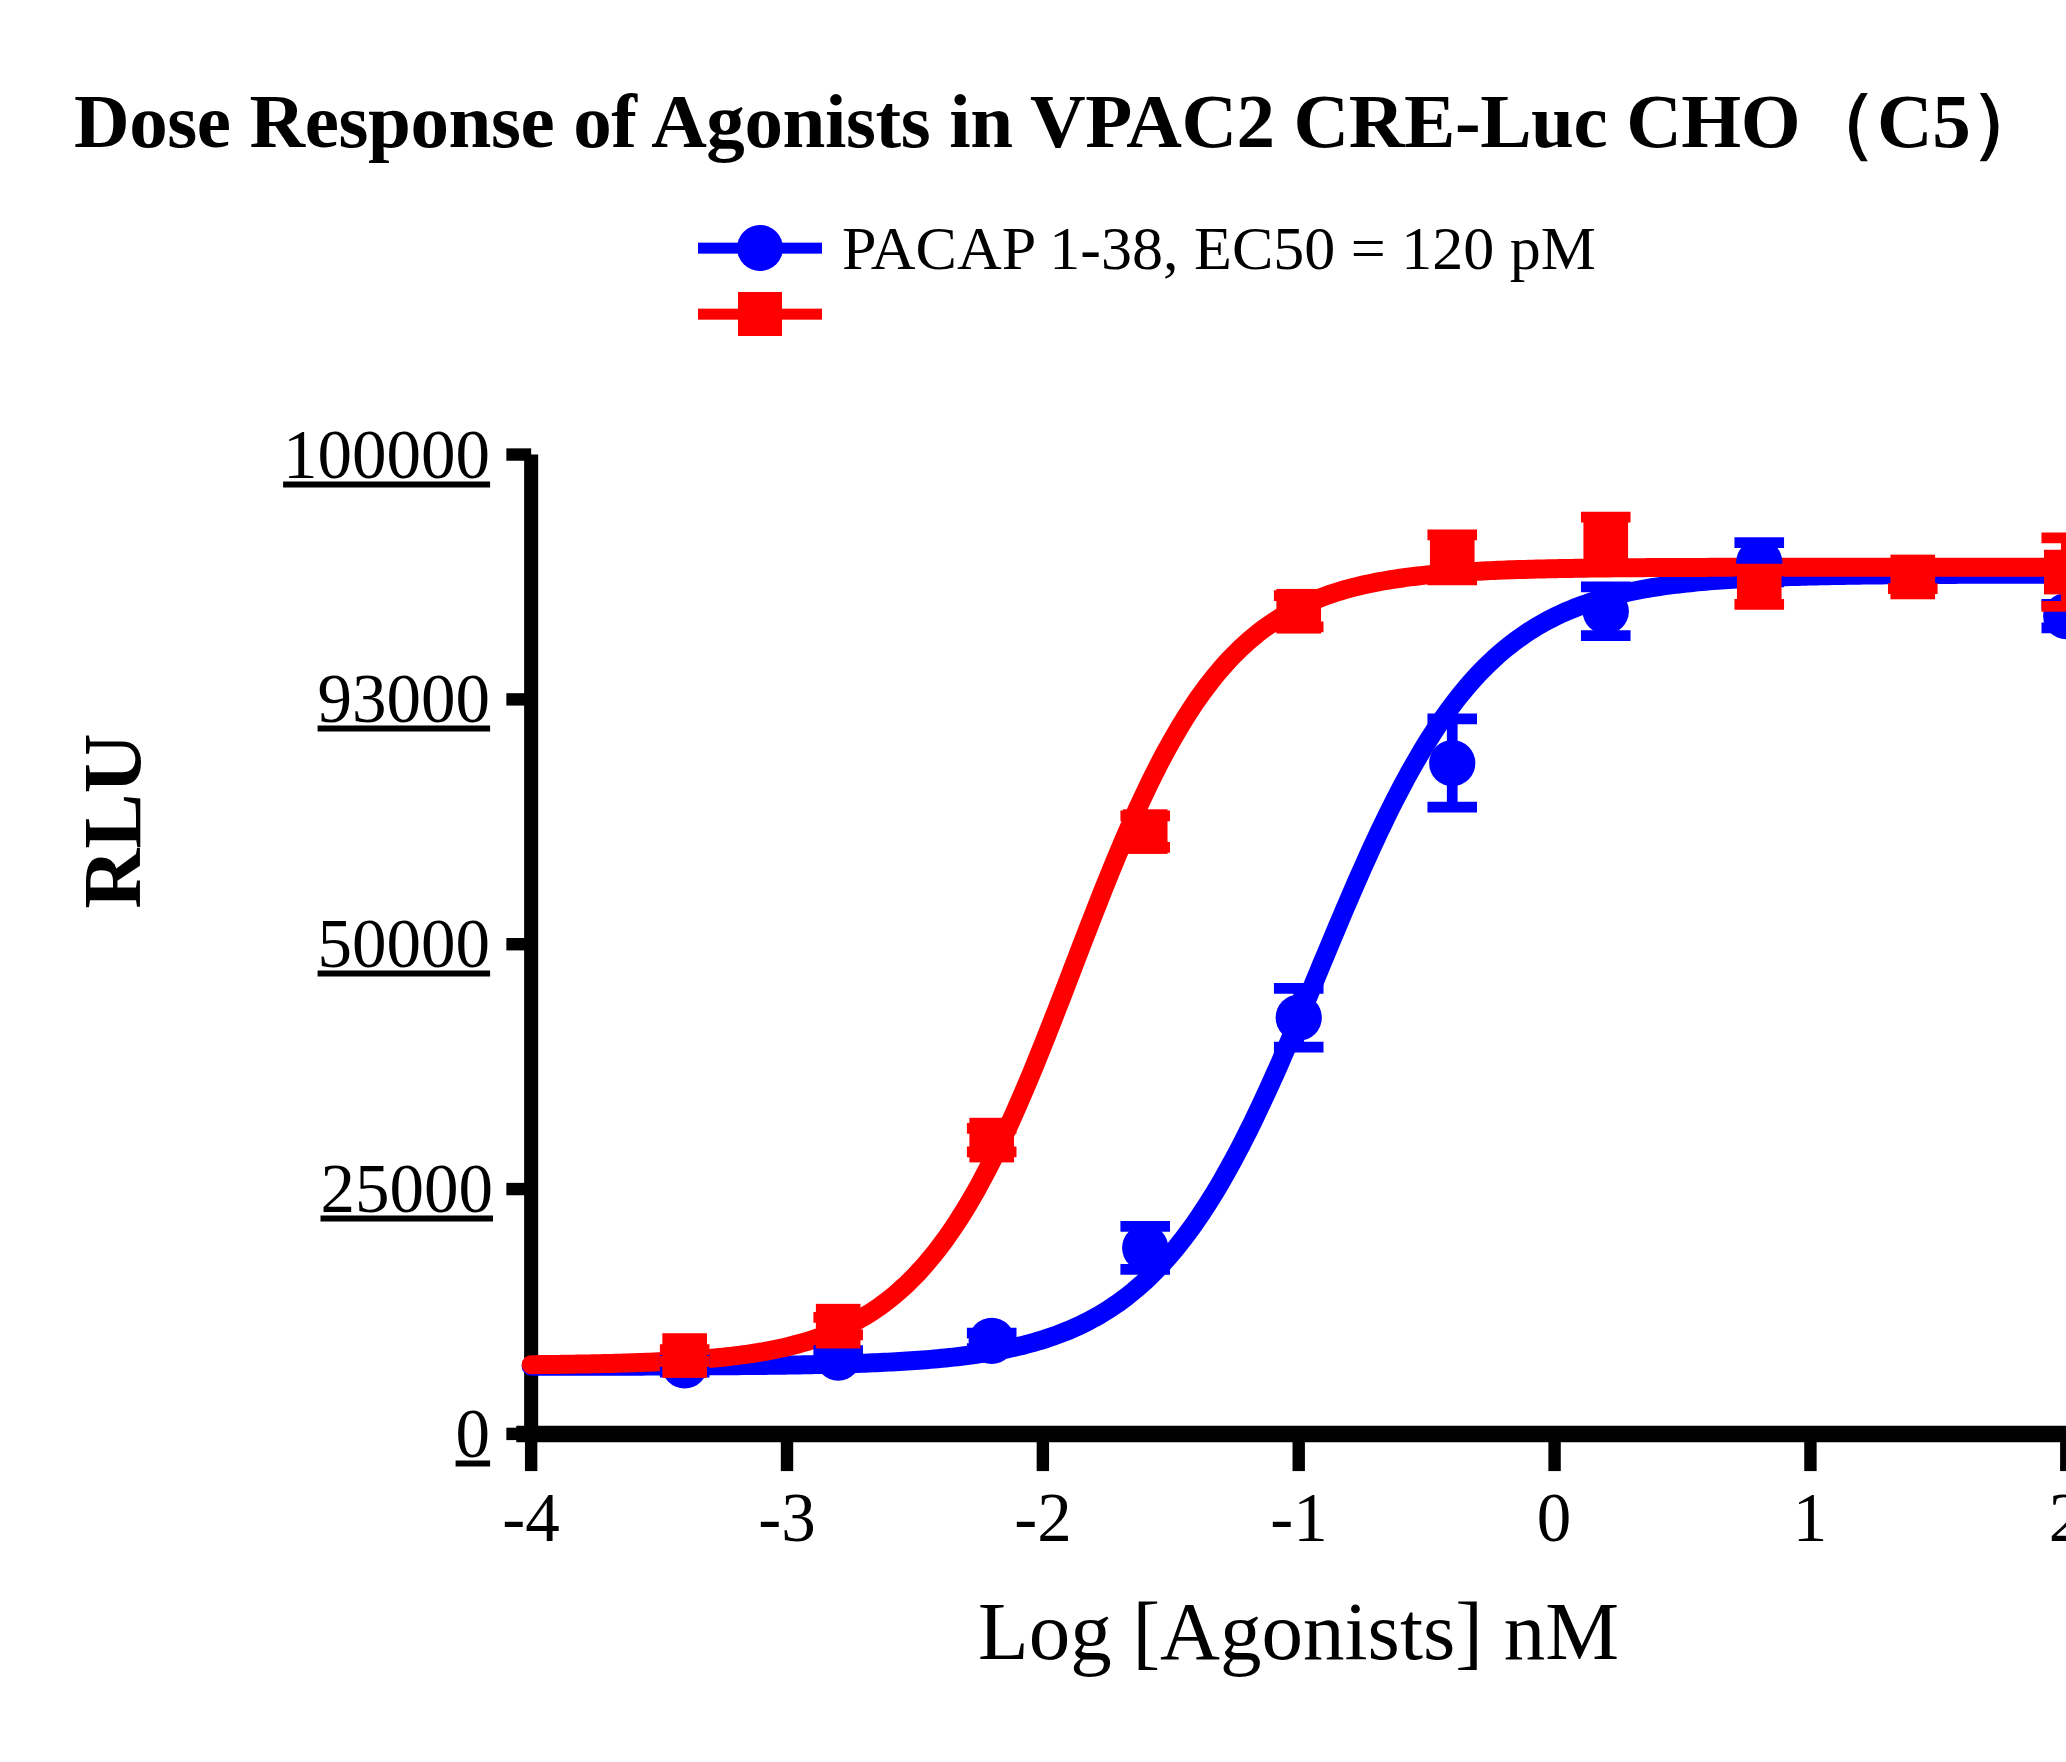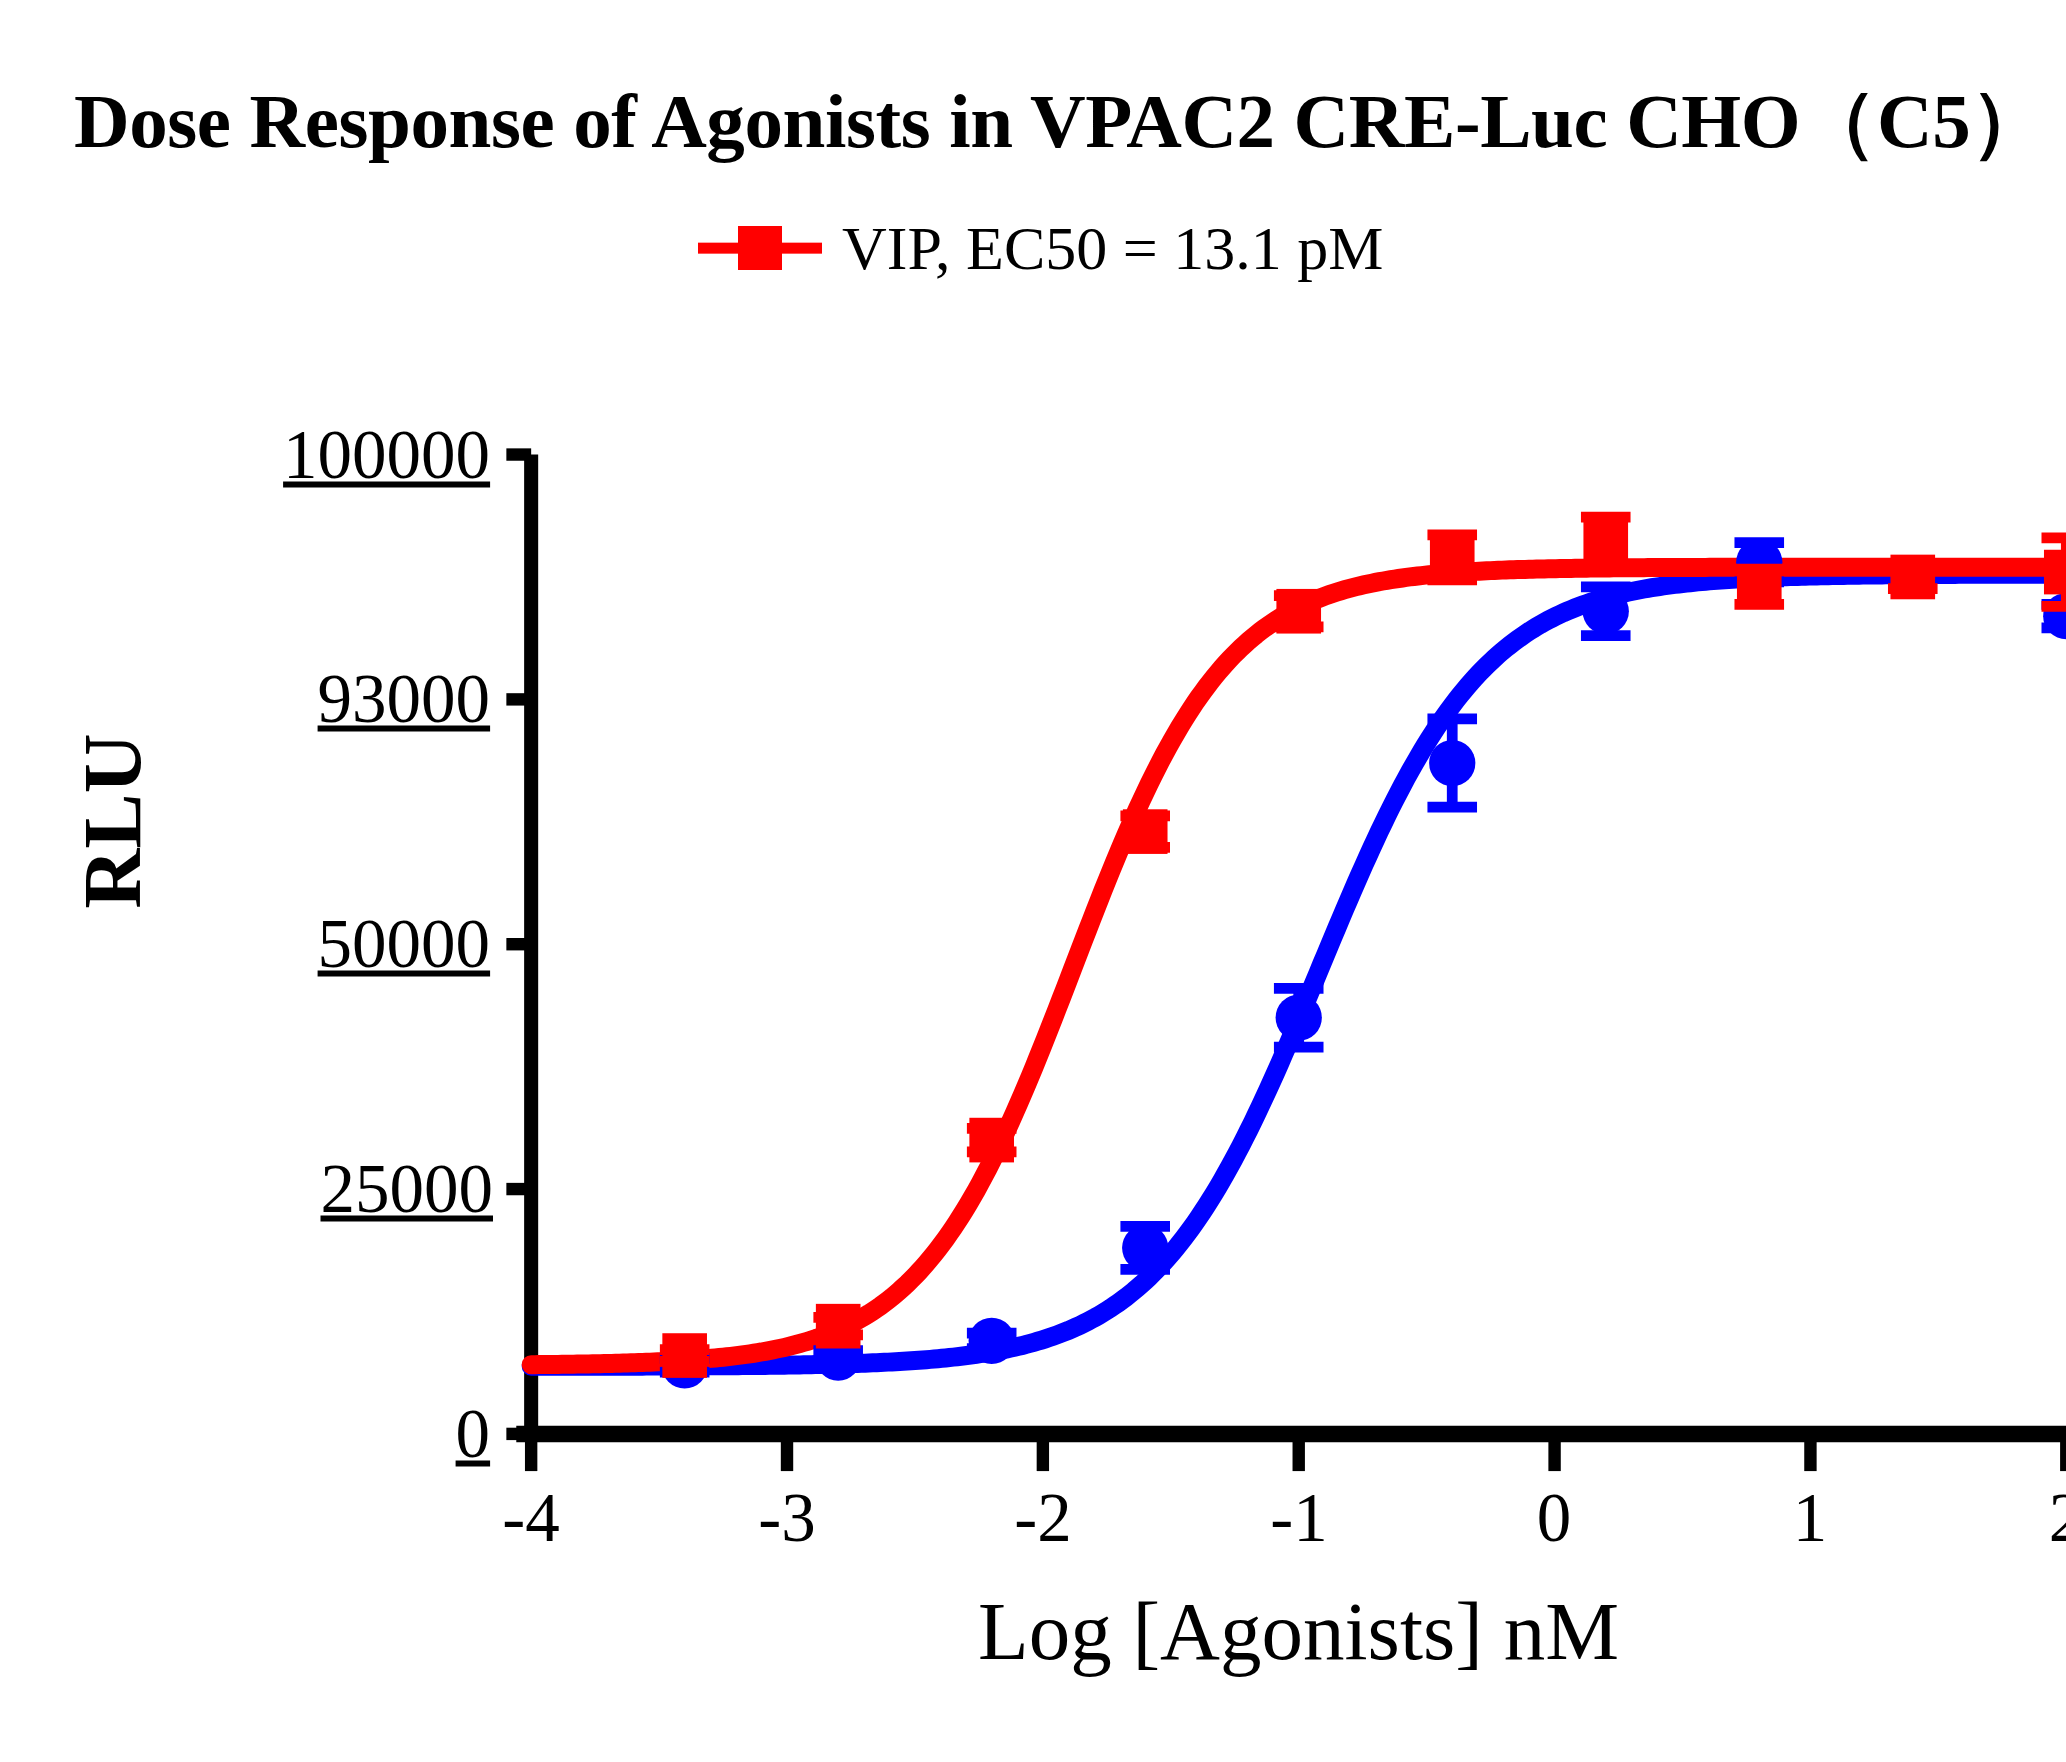--- a/index.html
+++ b/index.html
@@ -33,24 +33,30 @@
          font-size:69px;top:1479px;transform:translateX(-50%);}
 </style>
 </head>
 <body>
 
 <div id="title">Dose Response of Agonists in VPAC2 CRE-Luc CHO（C5）</div>
 
 <div id="legend">
   <div class="leg-row">
     <span class="leg-mark">
+      <span class="leg-line" id="ll0" style="background: rgb(0, 0, 255);"></span>
+      <span class="leg-sym sym-circle" id="ls0" style="background: rgb(0, 0, 255);"></span>
+    </span>
+    <span class="leg-label">PACAP 1-38, EC50 = 120 pM</span>
+  </div>
+  <div class="leg-row">
+    <span class="leg-mark">
       <span class="leg-line" id="ll1" style="background: rgb(255, 0, 0);"></span>
       <span class="leg-sym sym-square" id="ls1" style="background: rgb(255, 0, 0);"></span>
     </span>
-    <span class="leg-label">VIP, EC50 = 13.1 pM</span>
   </div>
 </div>
 
 <div id="ylabel">RLU</div>
 <div id="xlabel">Log [Agonists] nM</div>
 
 <svg id="plot" viewBox="0 0 6342 4264" width="2621" height="1762">
     <line x1="1285" y1="1100" x2="1285" y2="3470" stroke="#000" stroke-width="34"></line>
     <line x1="1249" y1="3470" x2="5000" y2="3470" stroke="#000" stroke-width="40"></line>
     <line x1="1225" y1="3470" x2="1285" y2="3470" stroke="#000" stroke-width="30"></line>

